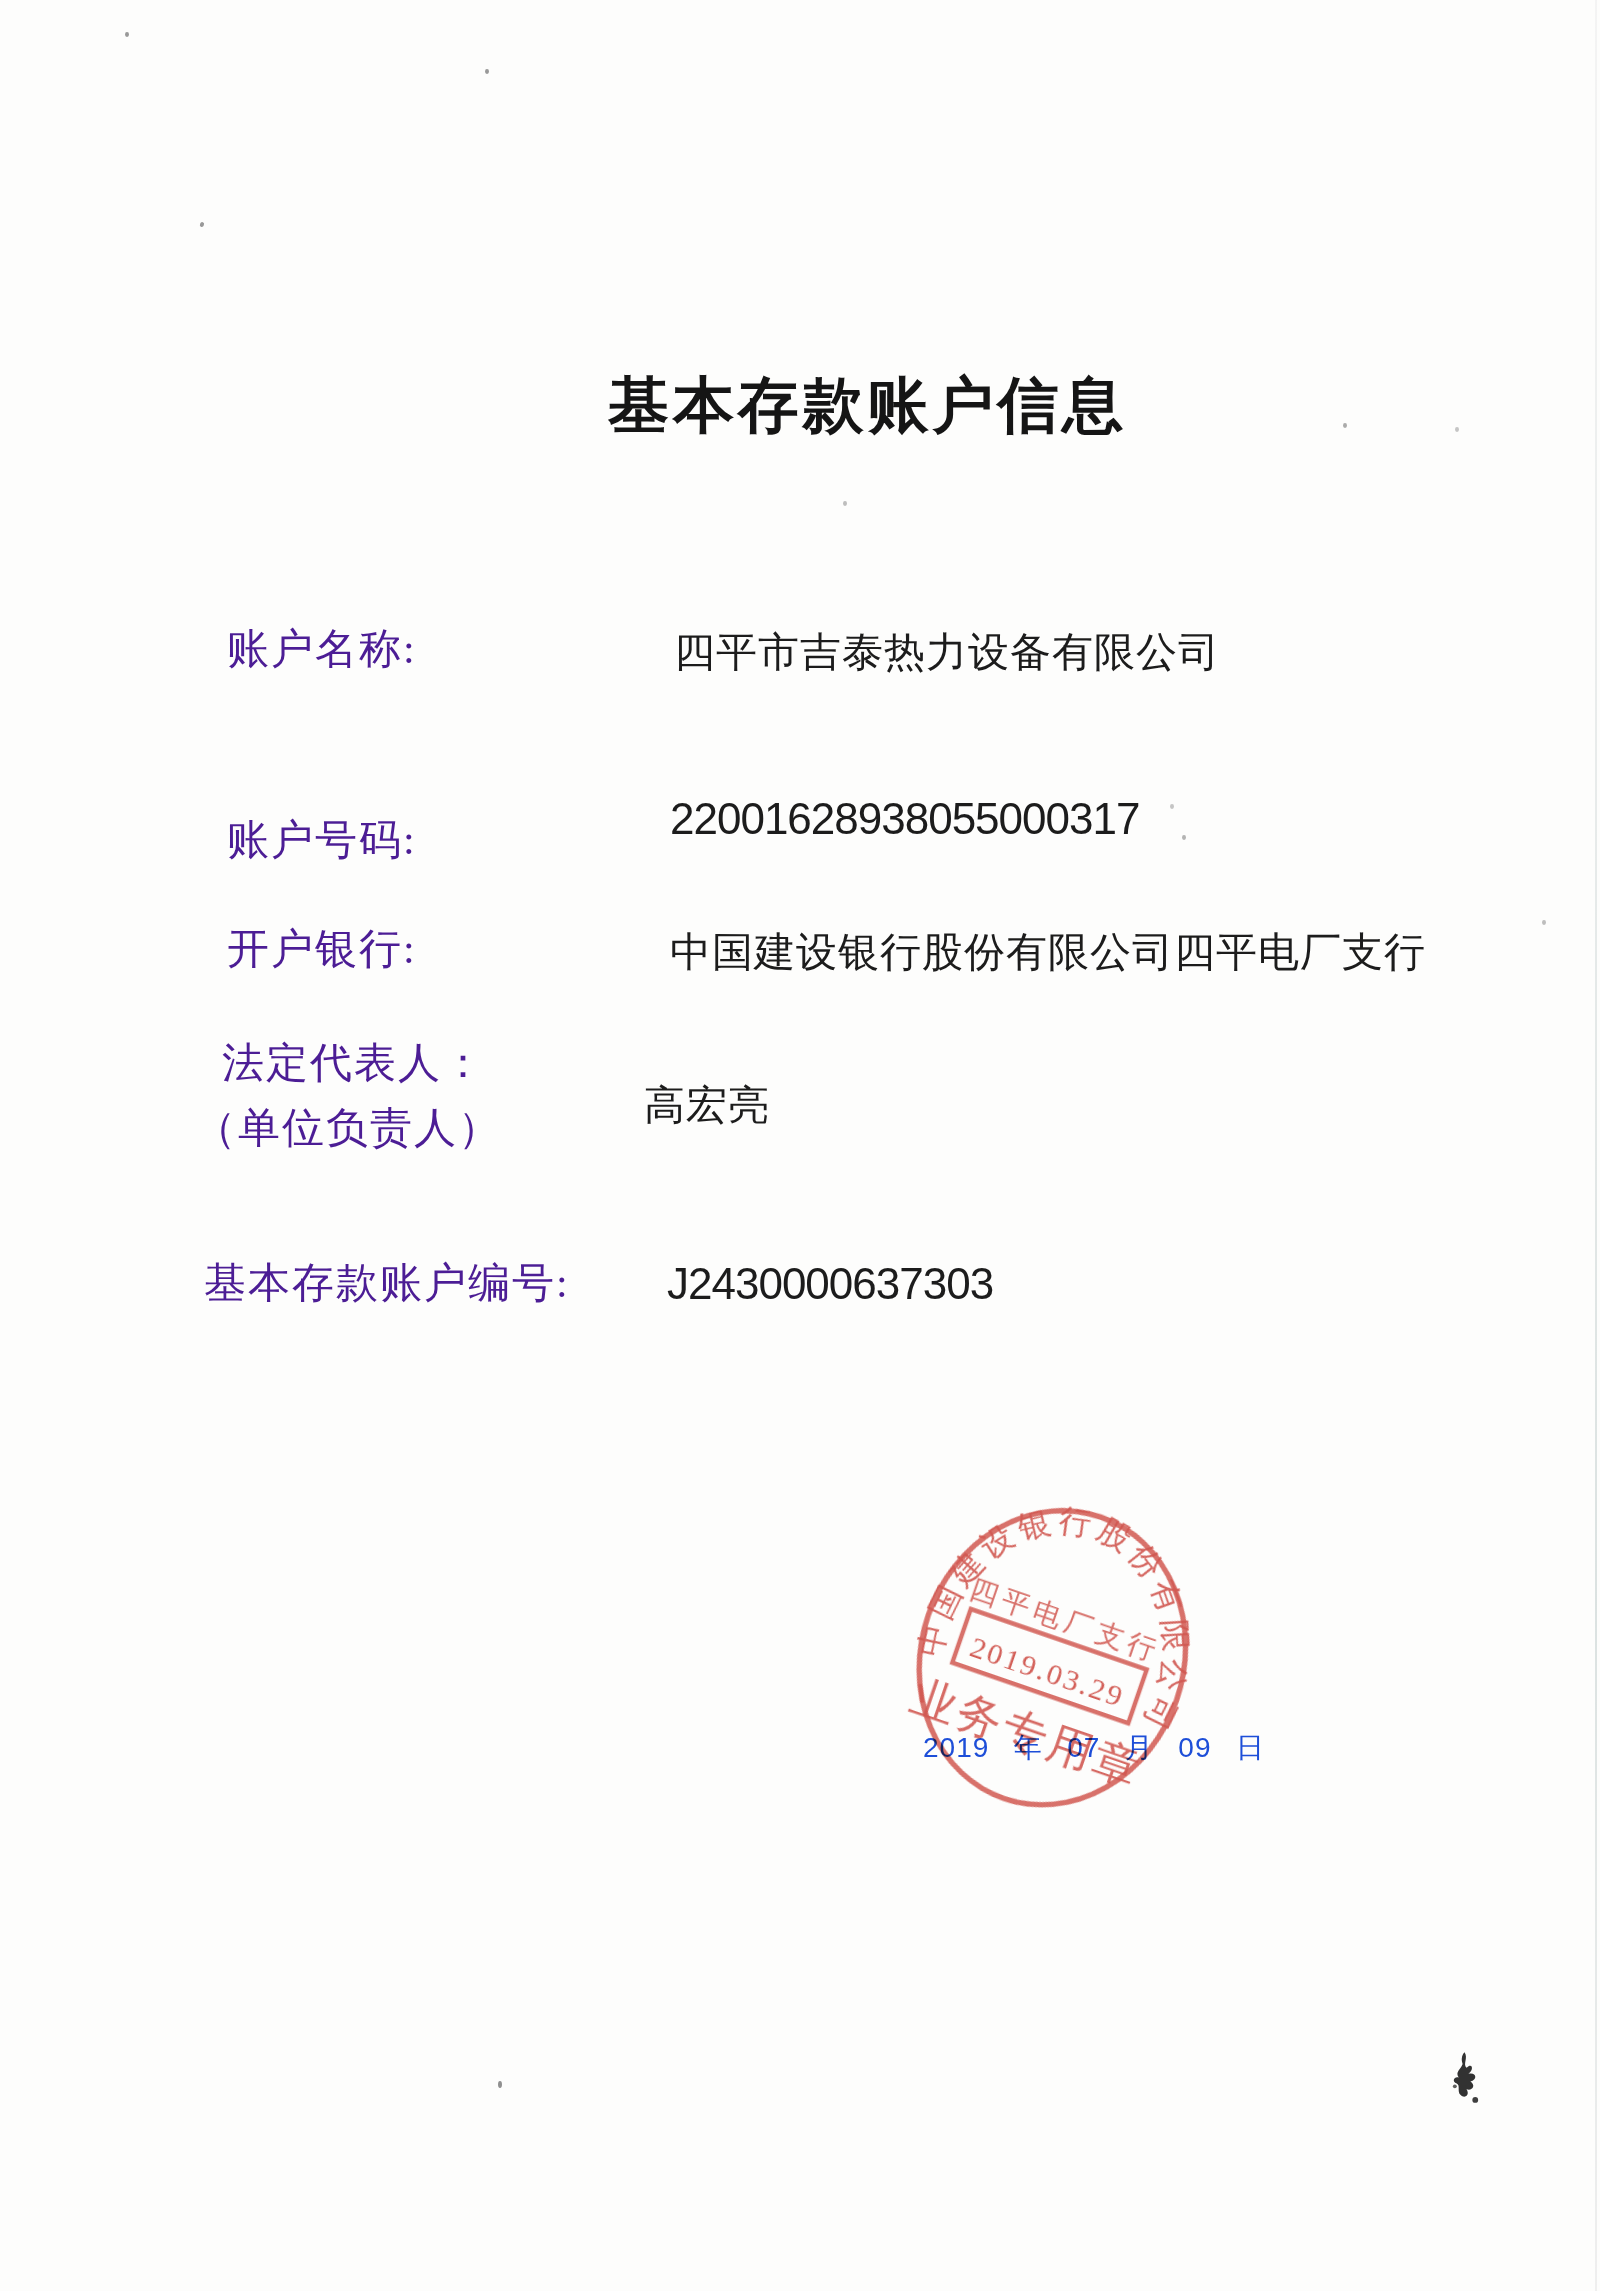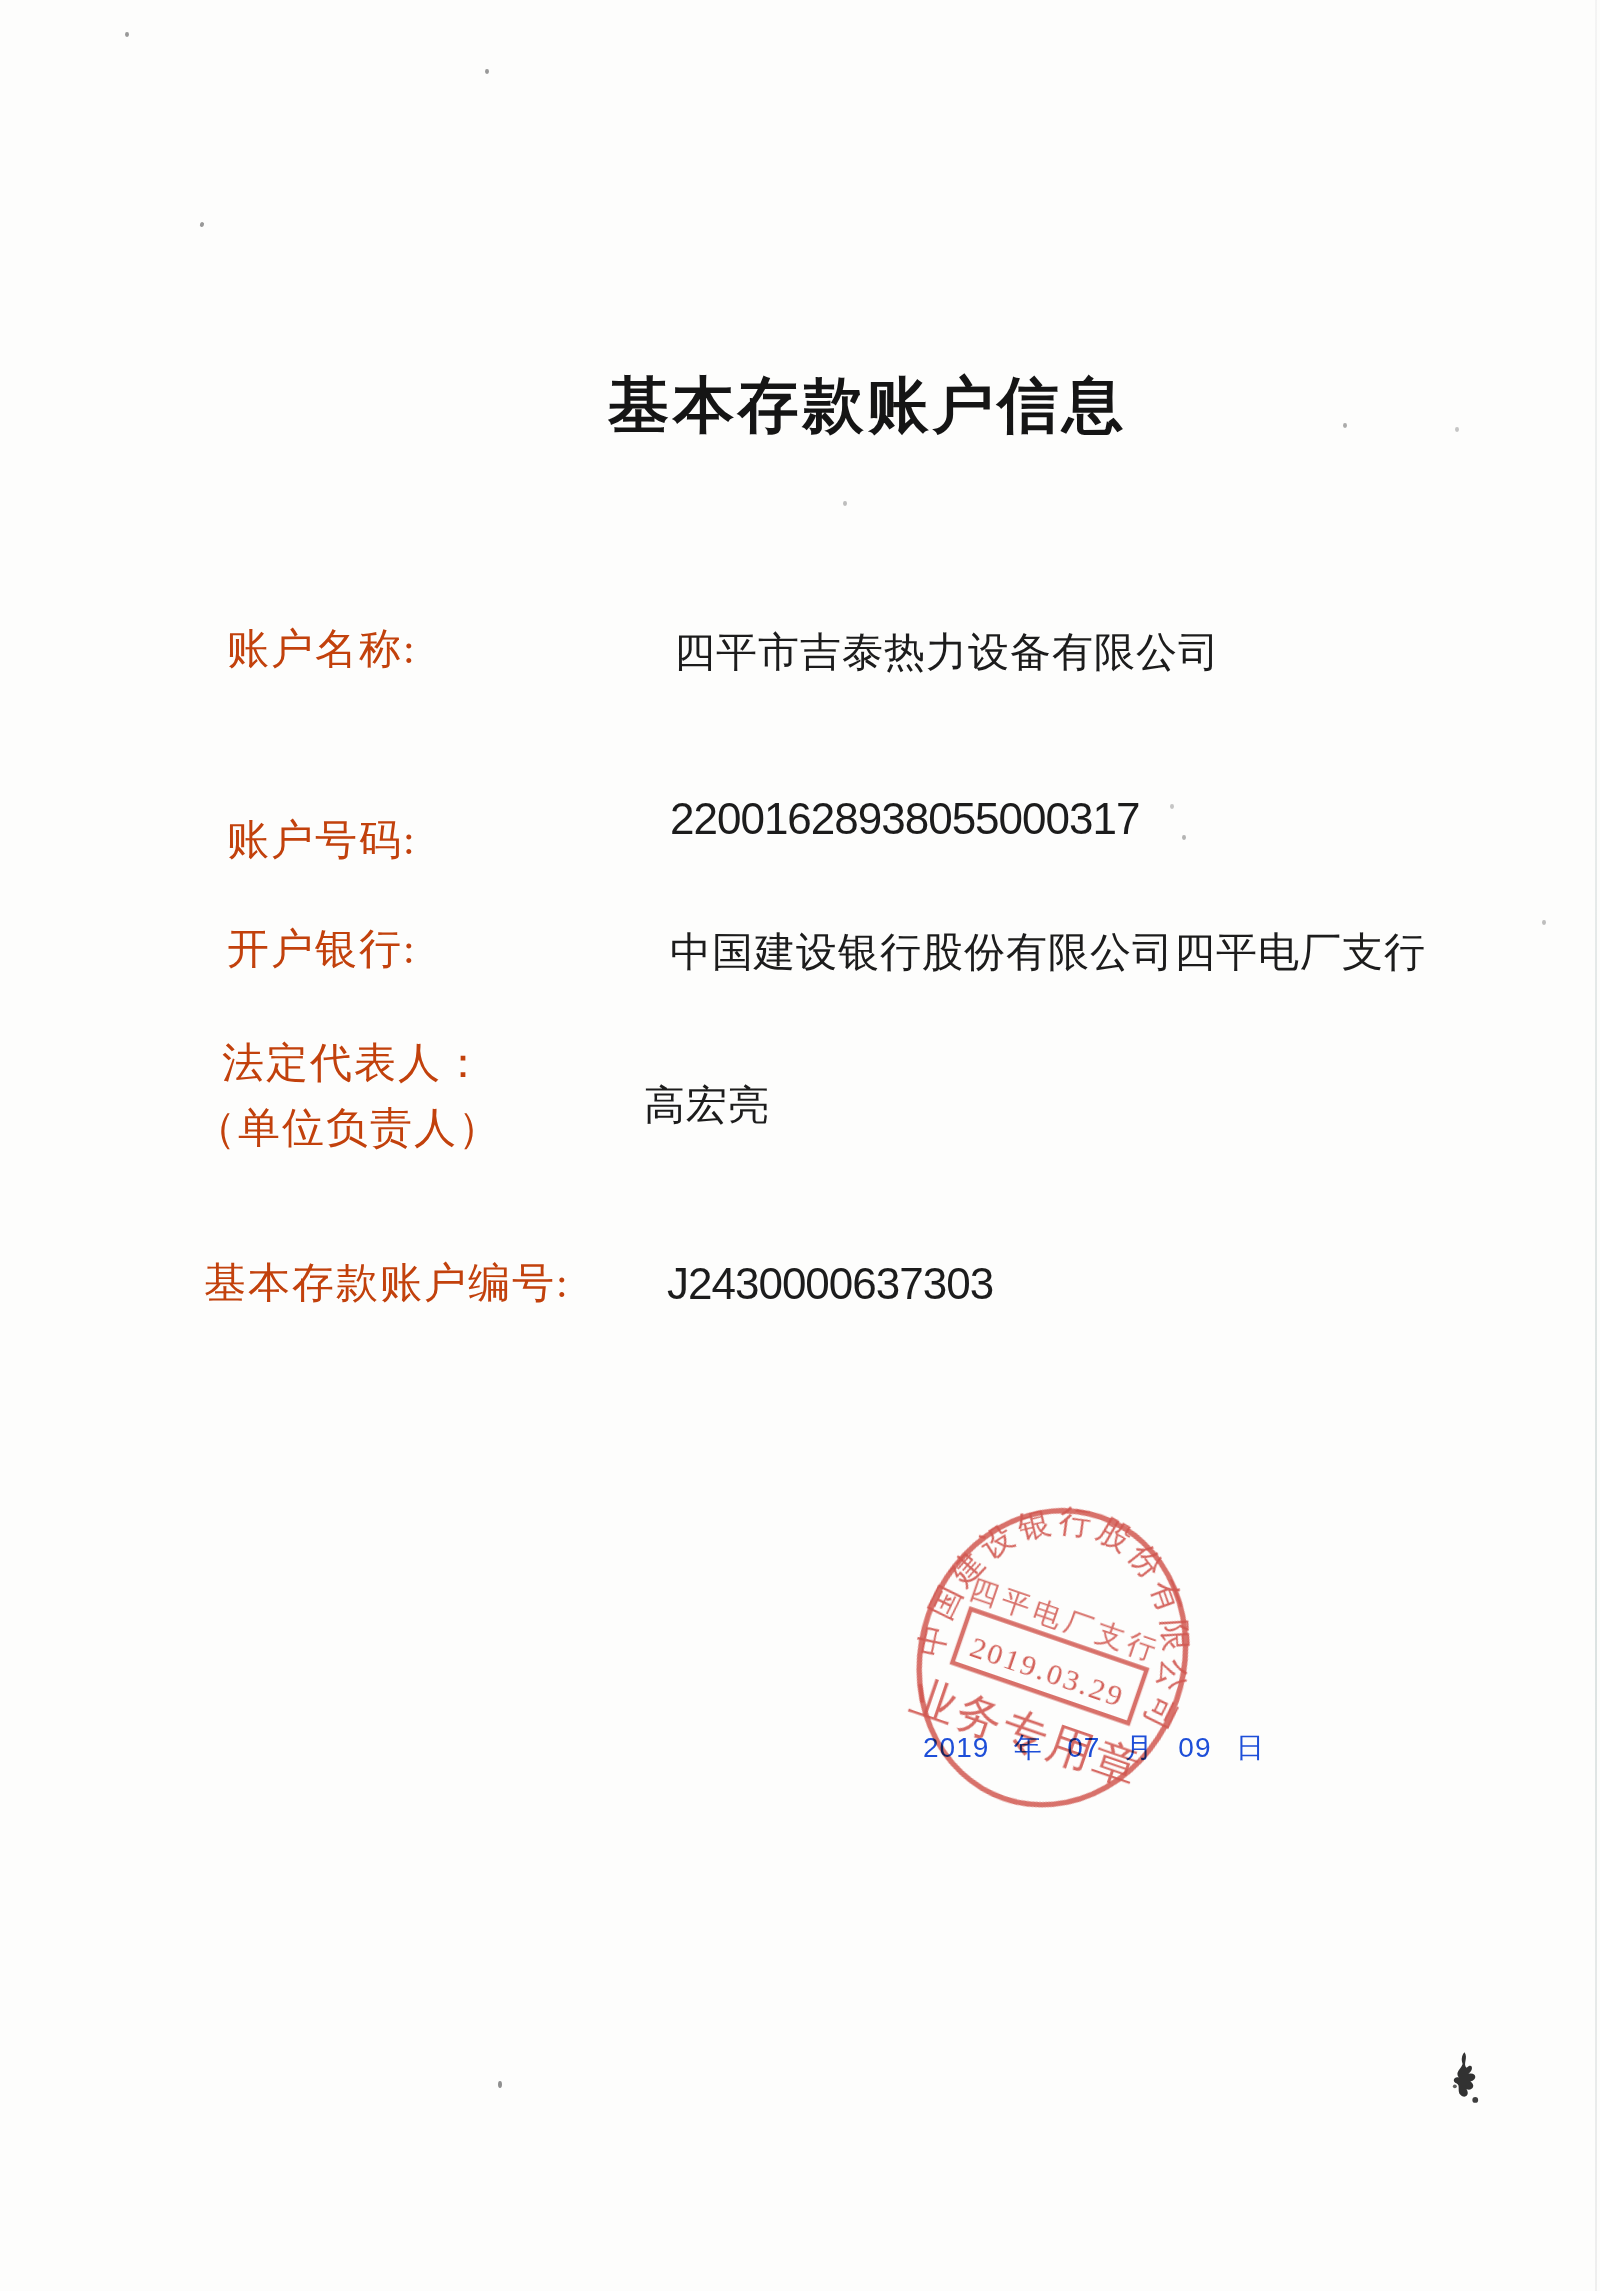--- a/index.html
+++ b/index.html
@@ -20,21 +20,21 @@
     font-size: 61px;
     font-weight: bold;
     letter-spacing: 3.9px;
     color: #151515;
     white-space: nowrap;
   }
   .lbl {
     position: absolute;
     font-size: 42px;
     letter-spacing: 2px;
-    color: #c2410c;
+    color: #4c1d95;
     white-space: nowrap;
   }
   .val {
     position: absolute;
     font-size: 41px;
     letter-spacing: 1px;
     color: #1c1c1c;
     white-space: nowrap;
   }
   .num {

